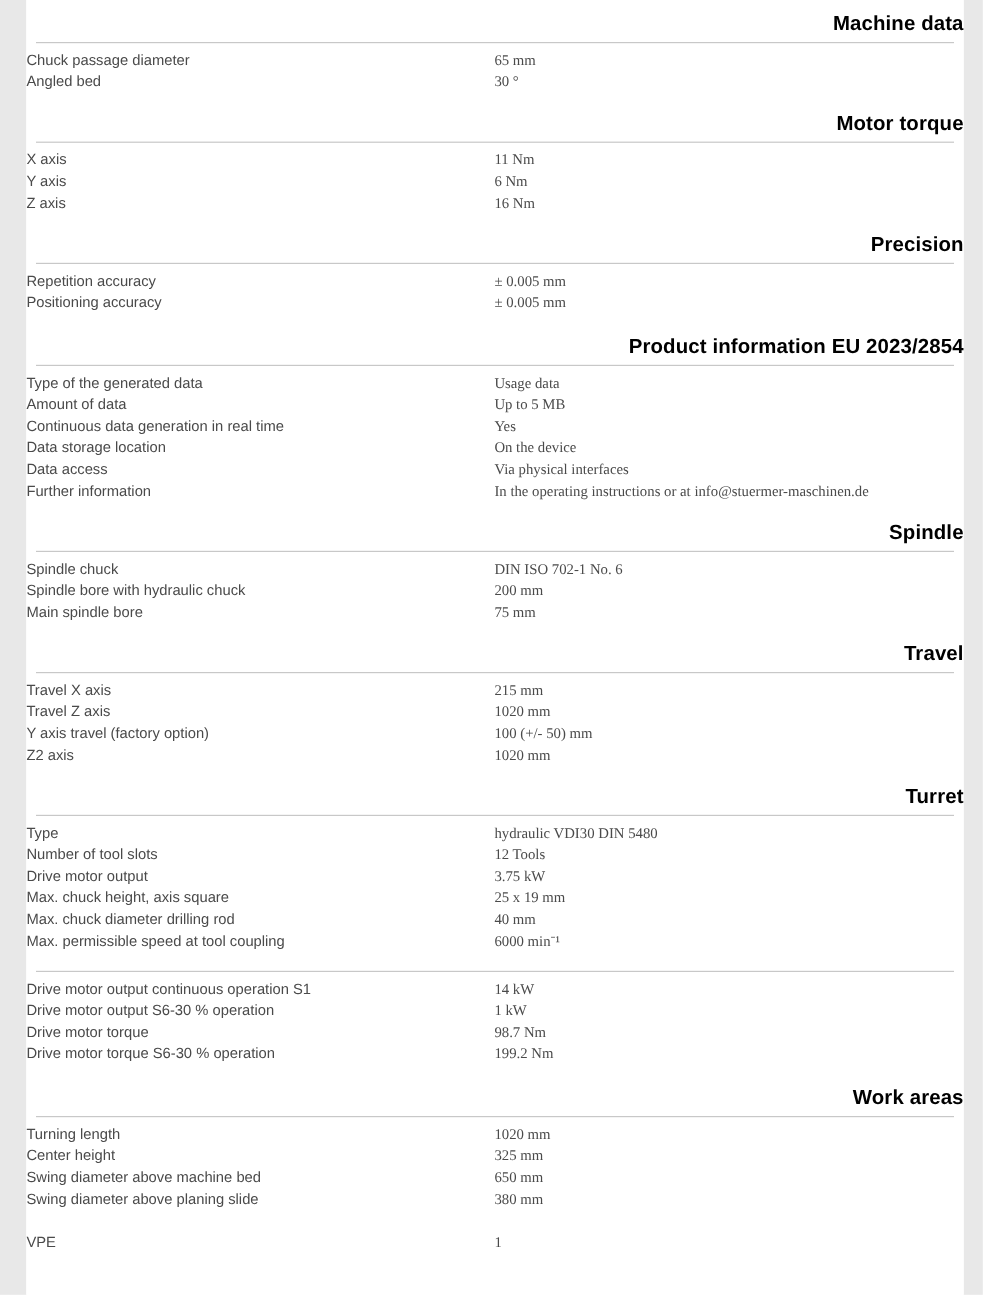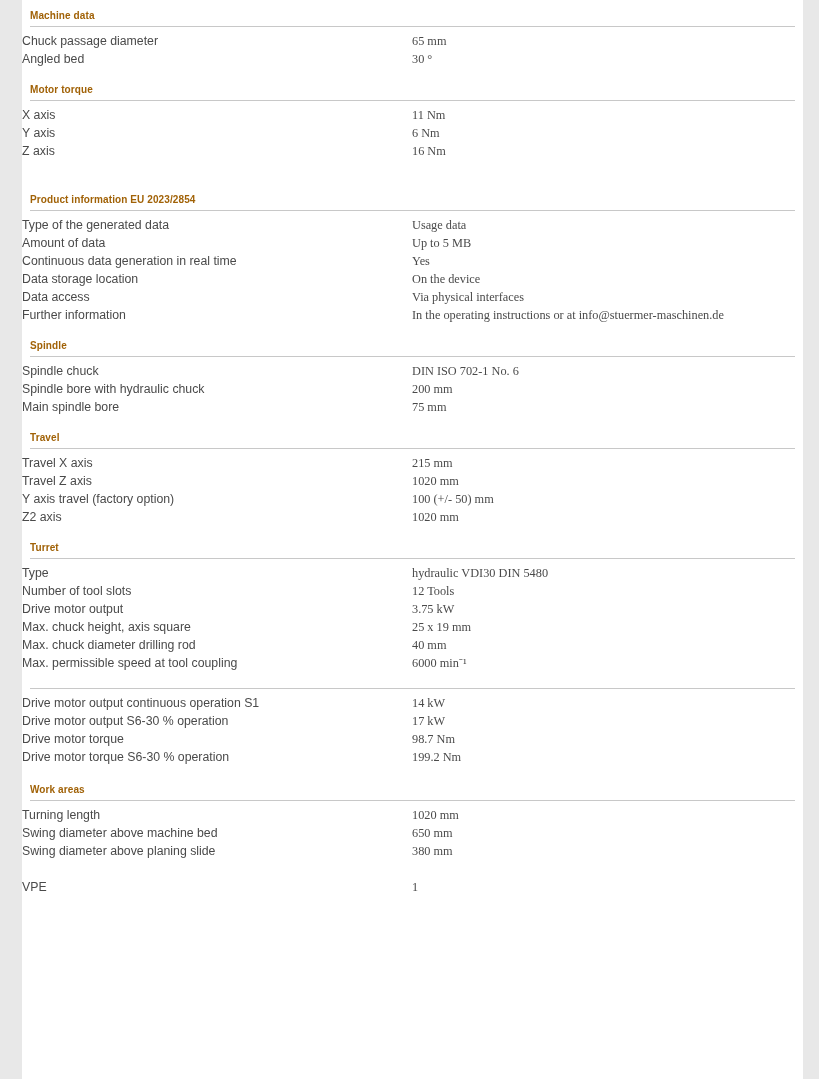--- a/index.html
+++ b/index.html
@@ -43,25 +43,26 @@
     width: 781px;
     height: 1079px;
     background: #ffffff;
     padding: 0;
     box-sizing: border-box;
   }
   .spec-section {
     padding: 0;
   }
   .section-title {
-    font-size: 10px;
+    font-size: 17px;
     font-weight: bold;
-    color: #a16207;
+    color: #000000;
     padding: 0 0 5px 8px;
     letter-spacing: 0.1px;
+    text-align: right;
   }
   .section-title.first {
     padding-top: 10px;
   }
   .rule {
     border-top: 1px solid #c8c8c8;
     margin: 0 8px 0 8px;
     height: 0;
     font-size: 0;
     line-height: 0;
@@ -139,20 +140,37 @@
         </tr>
         <tr>
           <td class="label">Z axis</td>
           <td class="value">16 Nm</td>
         </tr>
       </tbody>
         </table>
     </div>
     <div class="sec-gap"></div>
 
+    <div class="spec-section">
+      <div class="section-title">Precision</div>
+      <div class="rule"></div>
+      <div class="tbl-gap"></div>
+      <table class="spec-table">
+        <tbody>
+            <tr>
+          <td class="label">Repetition accuracy</td>
+          <td class="value">± 0.005 mm</td>
+        </tr>
+        <tr>
+          <td class="label">Positioning accuracy</td>
+          <td class="value">± 0.005 mm</td>
+        </tr>
+      </tbody>
+        </table>
+    </div>
     <div class="sec-gap-lg"></div>
 
     <div class="spec-section">
       <div class="section-title">Product information EU 2023/2854</div>
       <div class="rule"></div>
       <div class="tbl-gap"></div>
       <table class="spec-table">
         <tbody>
             <tr>
           <td class="label">Type of the generated data</td>
@@ -272,21 +290,21 @@
       <div class="rule"></div>
       <div class="tbl-gap"></div>
       <table class="spec-table">
         <tbody>
             <tr>
           <td class="label">Drive motor output continuous operation S1</td>
           <td class="value">14 kW</td>
         </tr>
         <tr>
           <td class="label">Drive motor output S6-30 % operation</td>
-          <td class="value">17 kW</td>
+          <td class="value">1 kW</td>
         </tr>
         <tr>
           <td class="label">Drive motor torque</td>
           <td class="value">98.7 Nm</td>
         </tr>
         <tr>
           <td class="label">Drive motor torque S6-30 % operation</td>
           <td class="value">199.2 Nm</td>
         </tr>
       </tbody>
@@ -298,20 +316,24 @@
       <div class="section-title">Work areas</div>
       <div class="rule"></div>
       <div class="tbl-gap"></div>
       <table class="spec-table">
         <tbody>
             <tr>
           <td class="label">Turning length</td>
           <td class="value">1020 mm</td>
         </tr>
         <tr>
+          <td class="label">Center height</td>
+          <td class="value">325 mm</td>
+        </tr>
+        <tr>
           <td class="label">Swing diameter above machine bed</td>
           <td class="value">650 mm</td>
         </tr>
         <tr>
           <td class="label">Swing diameter above planing slide</td>
           <td class="value">380 mm</td>
         </tr>
       </tbody>
         </table>
     </div>

